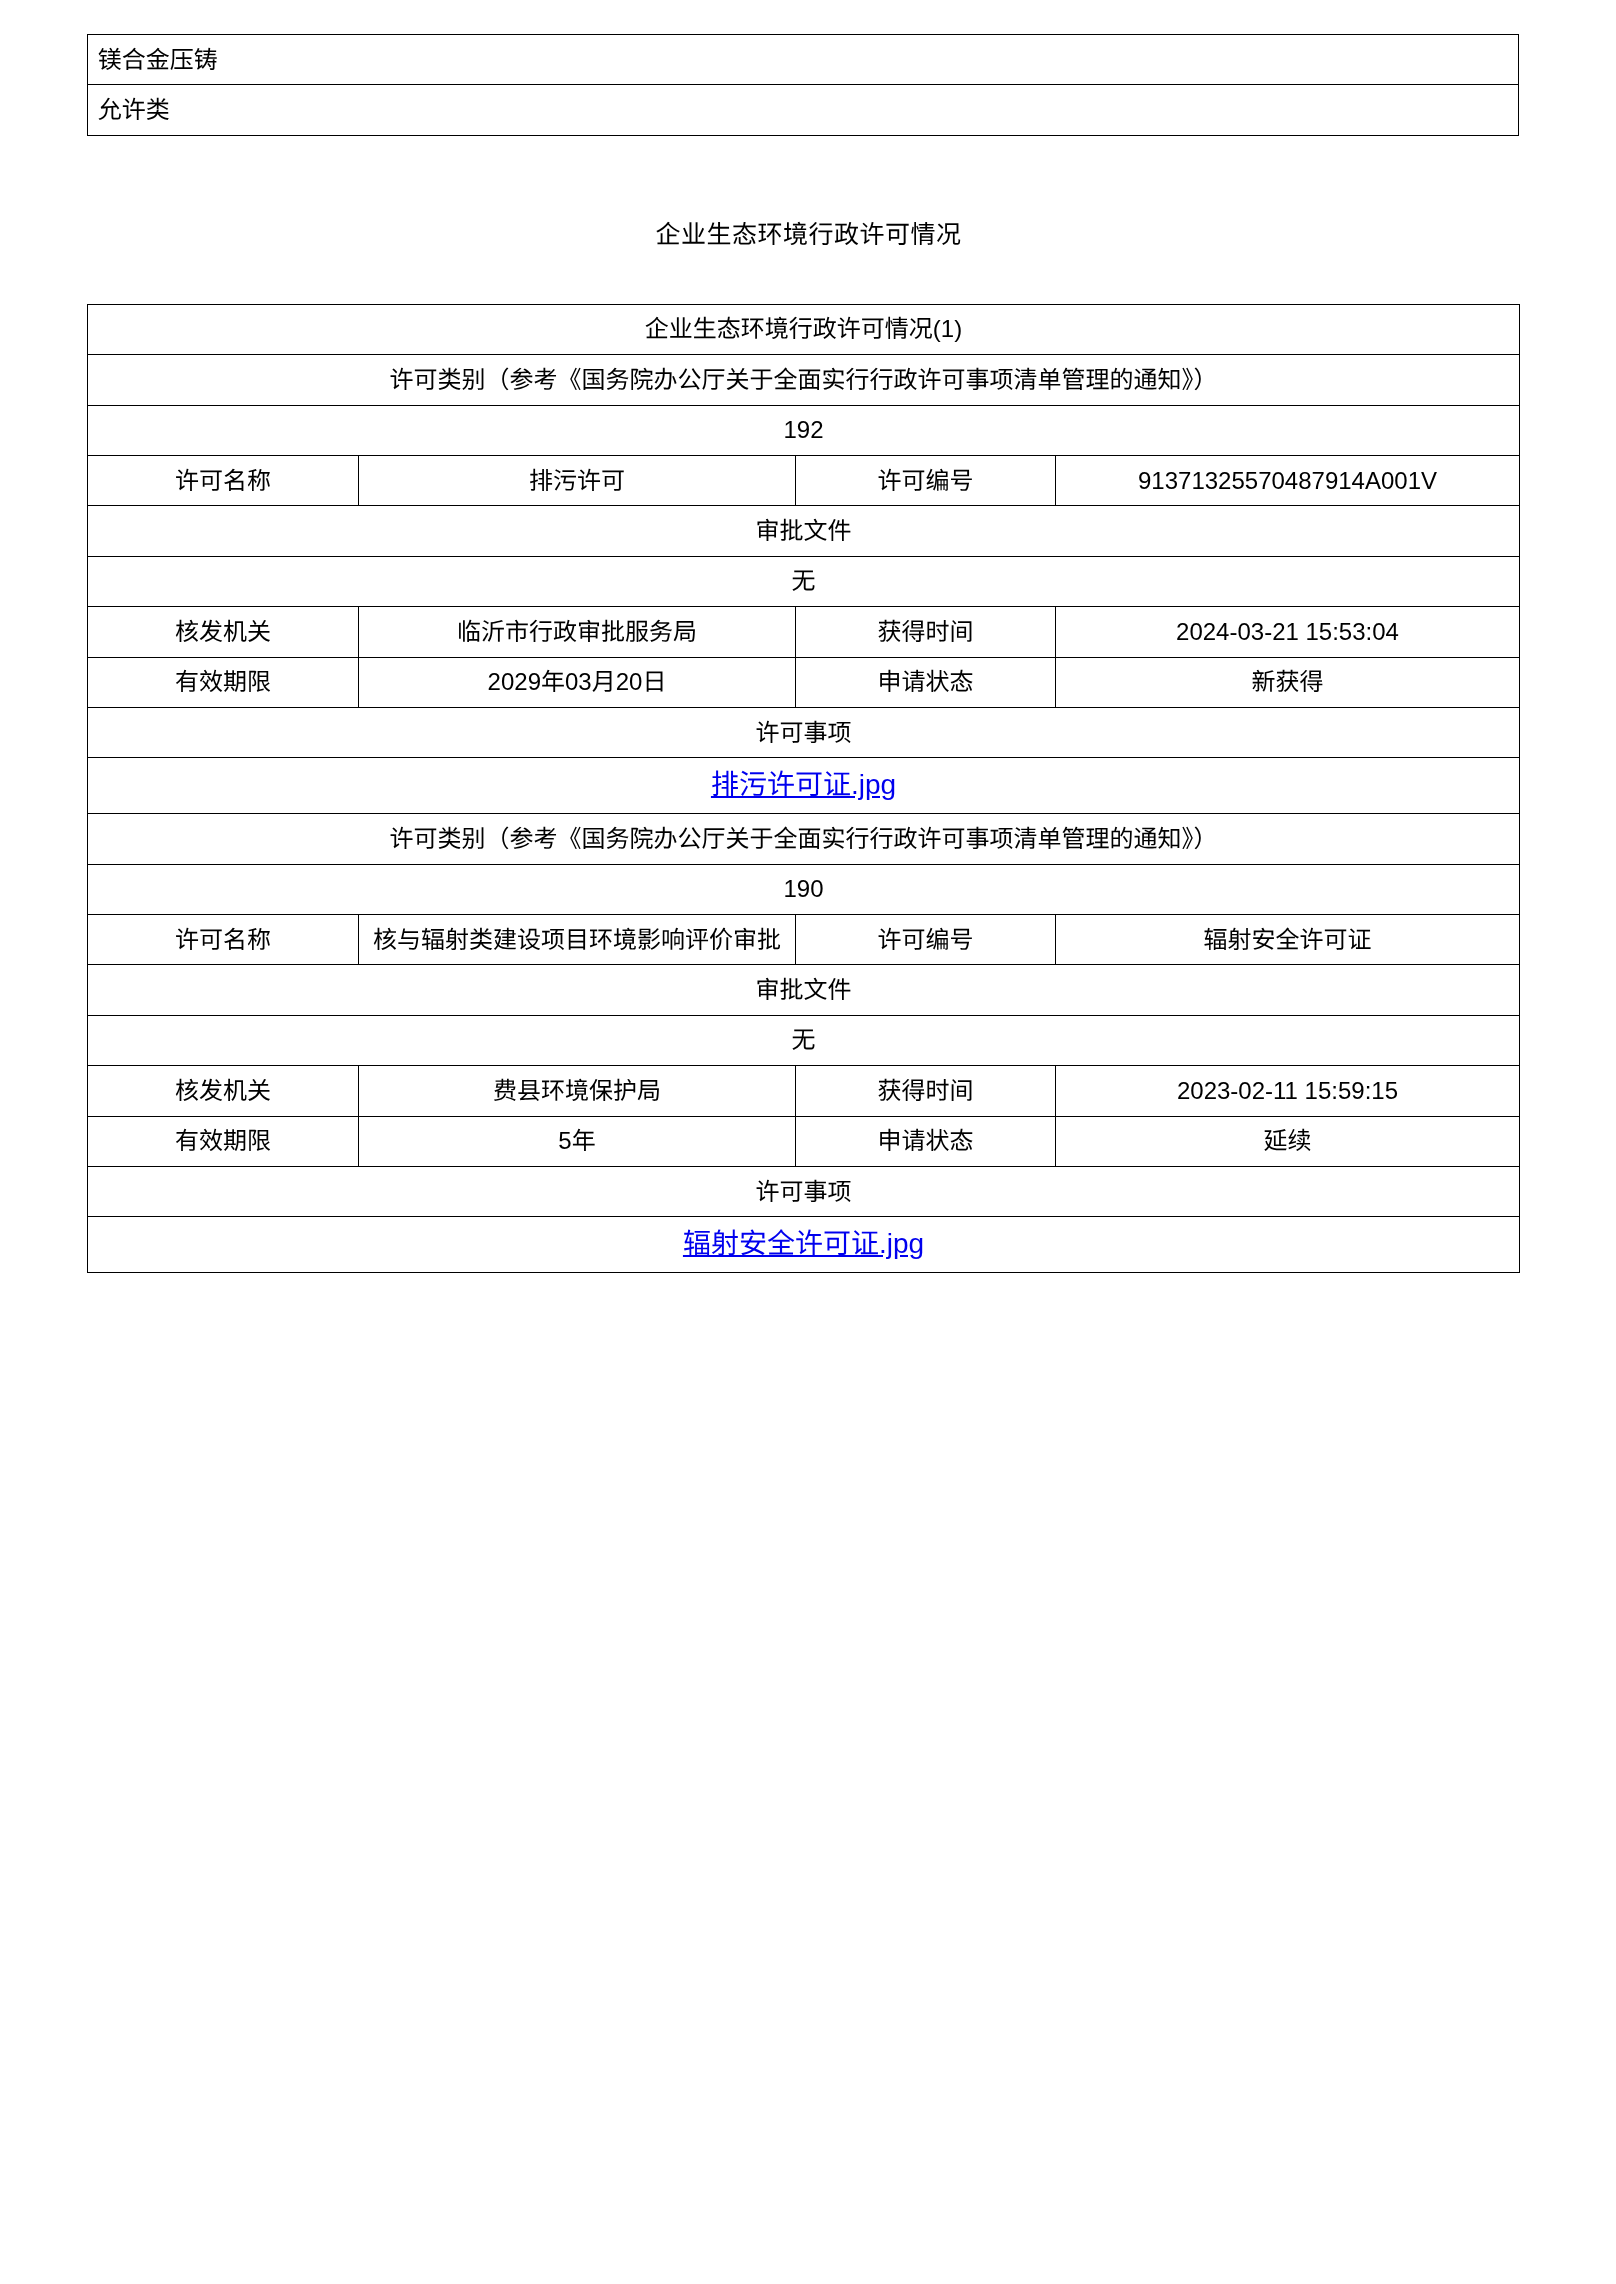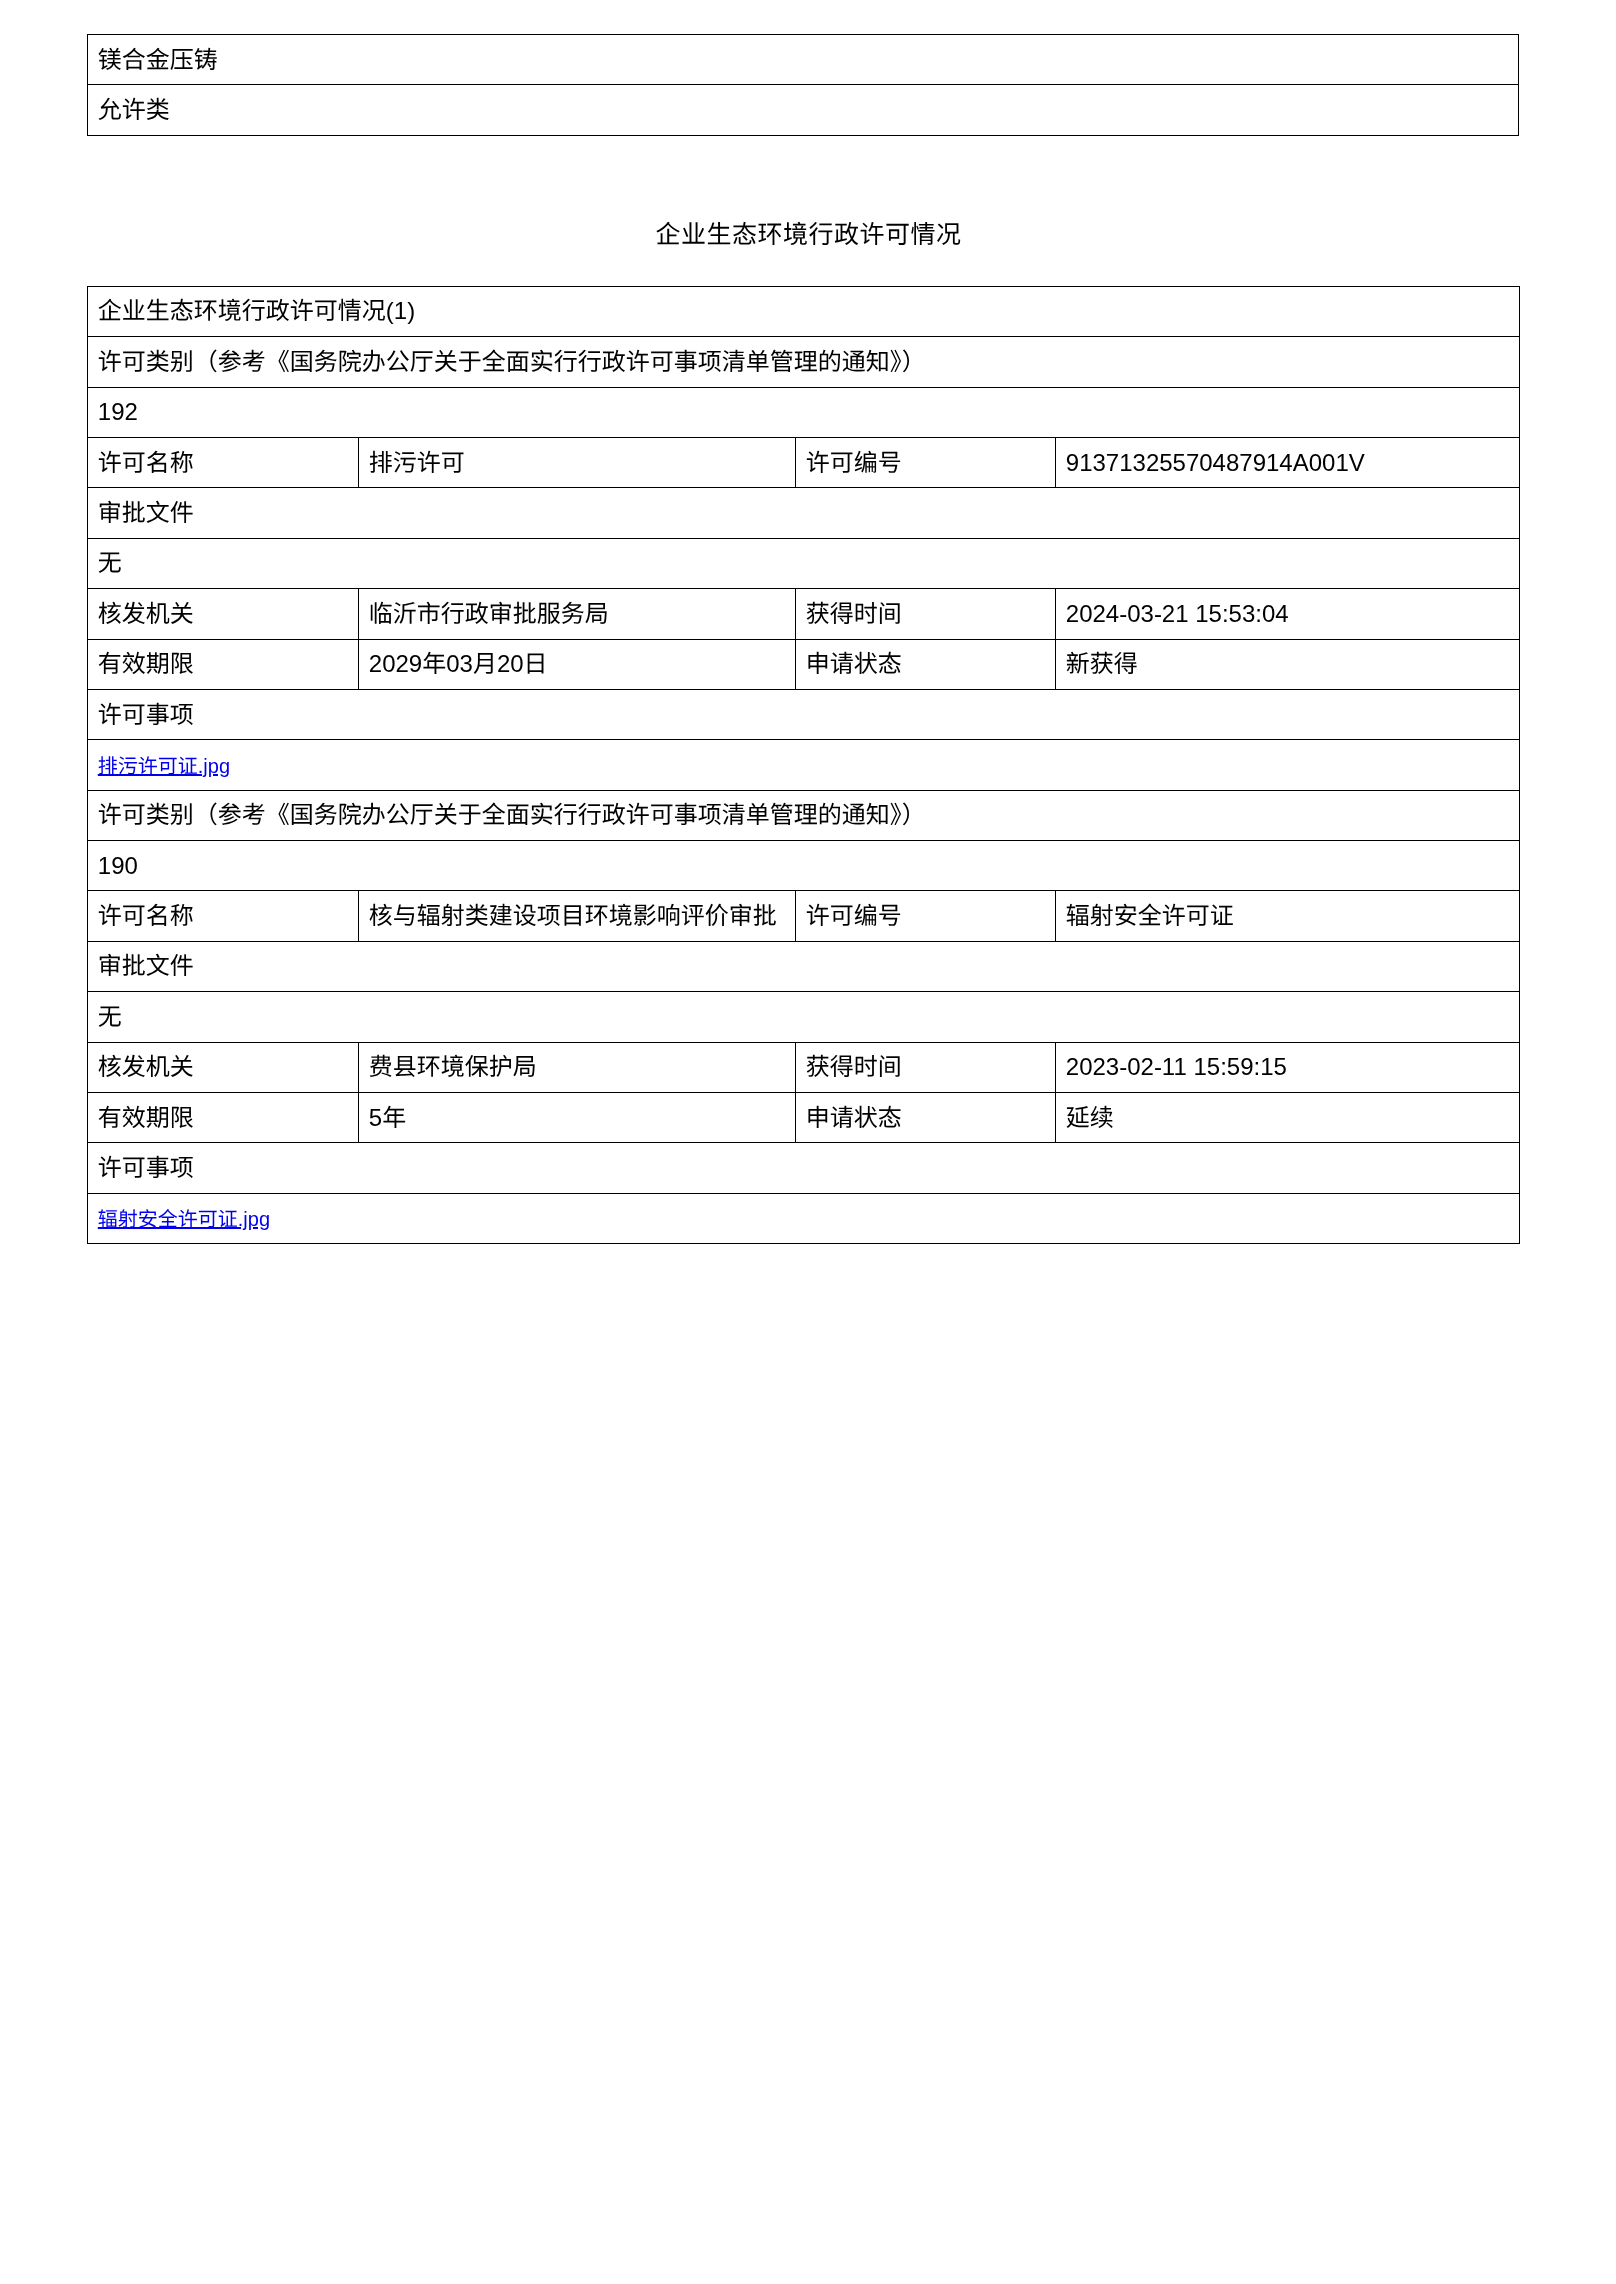--- a/index.html
+++ b/index.html
@@ -51,33 +51,33 @@
   
   .gap-title {
     margin-top: 81px;
     text-align: center;
     font-size: 25px;
     line-height: 1.4;
     font-weight: 400;
     letter-spacing: 0.5px;
   }
 
-  .main-table { margin-top: 34px; }
+  .main-table { margin-top: 52px; text-align: center; }
 
   
   .c1 { width: 271px; }
   .c2 { width: 437px; }
   .c3 { width: 260px; }
   .c4 { width: 464px; }
 
   
   a.file-link {
     color: #0000ee;
     text-decoration: underline;
-    font-size: 20px;
+    font-size: 28px;
     cursor: pointer;
   }
 
   .cell-link-row td { padding-top: 9.8px; padding-bottom: 12px; }
 
   .nowrap { white-space: nowrap; }
 
   .lbl { }
 
   

